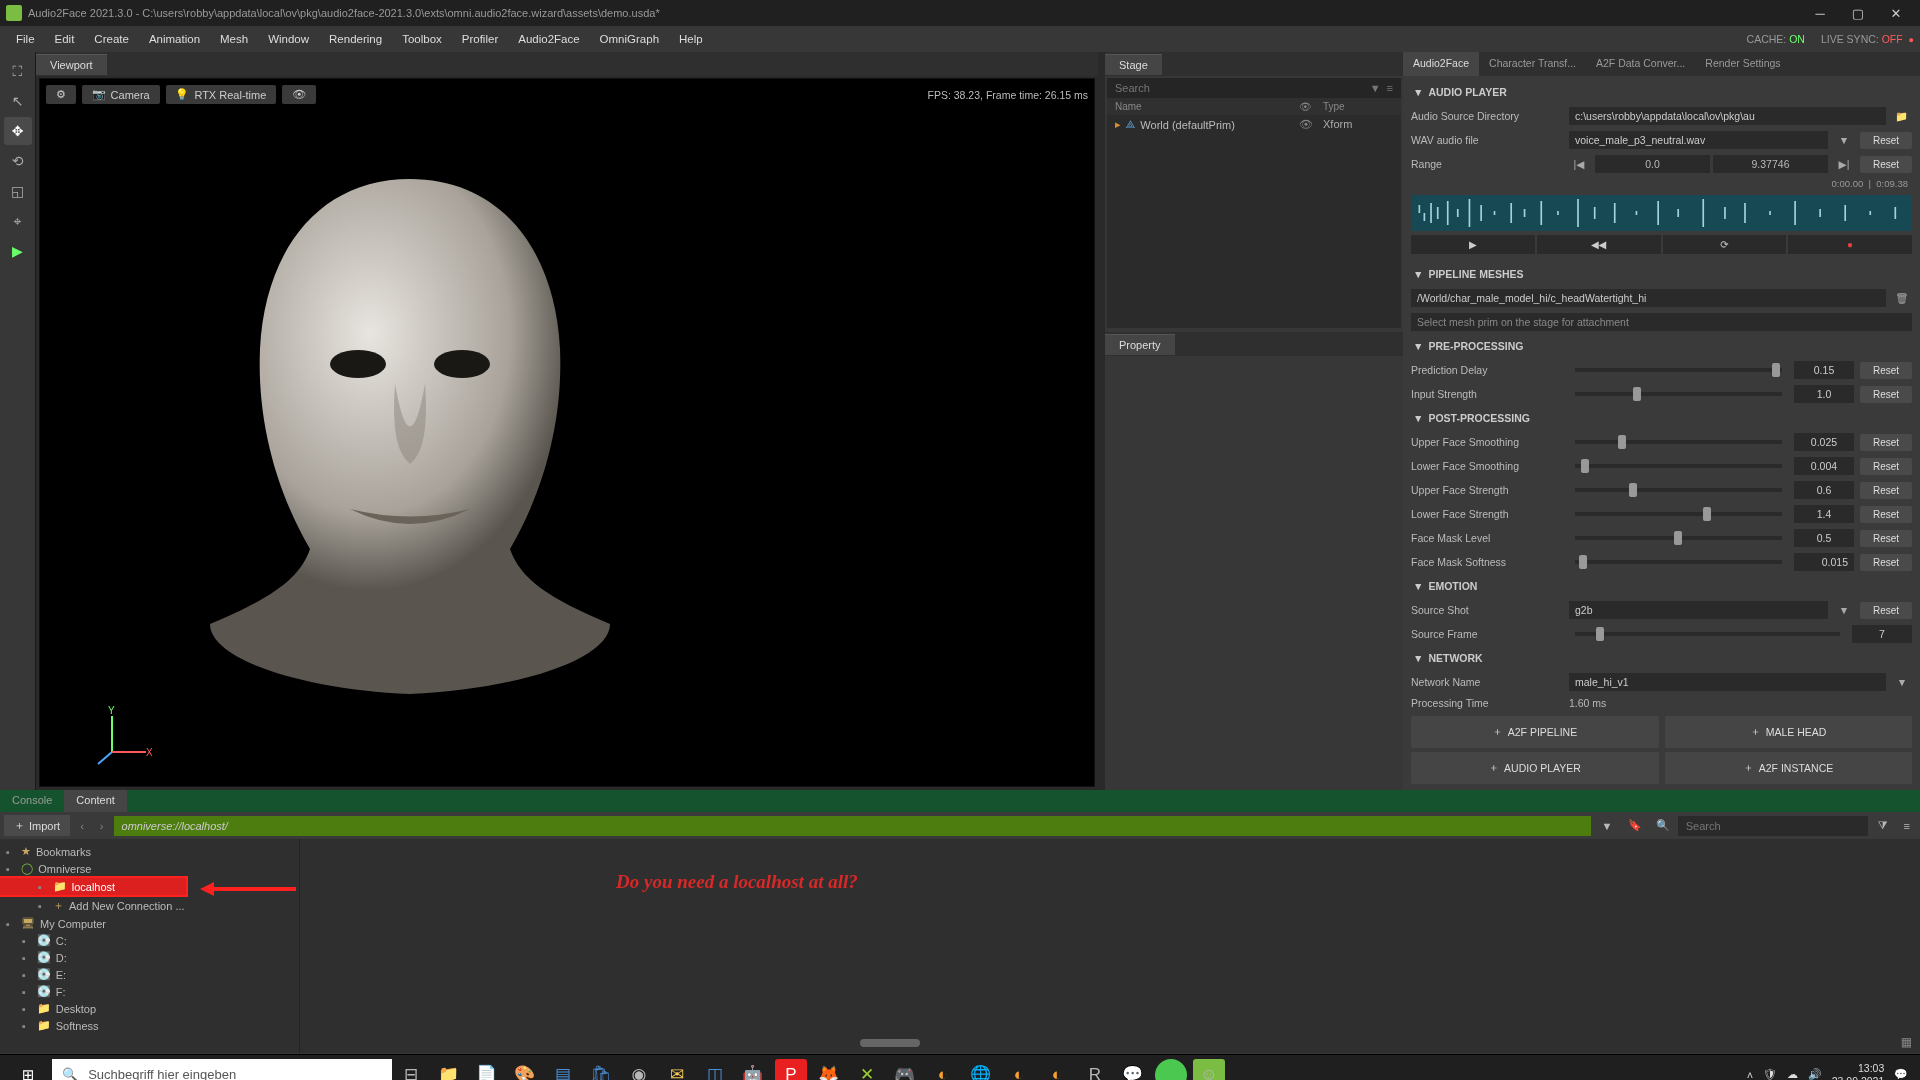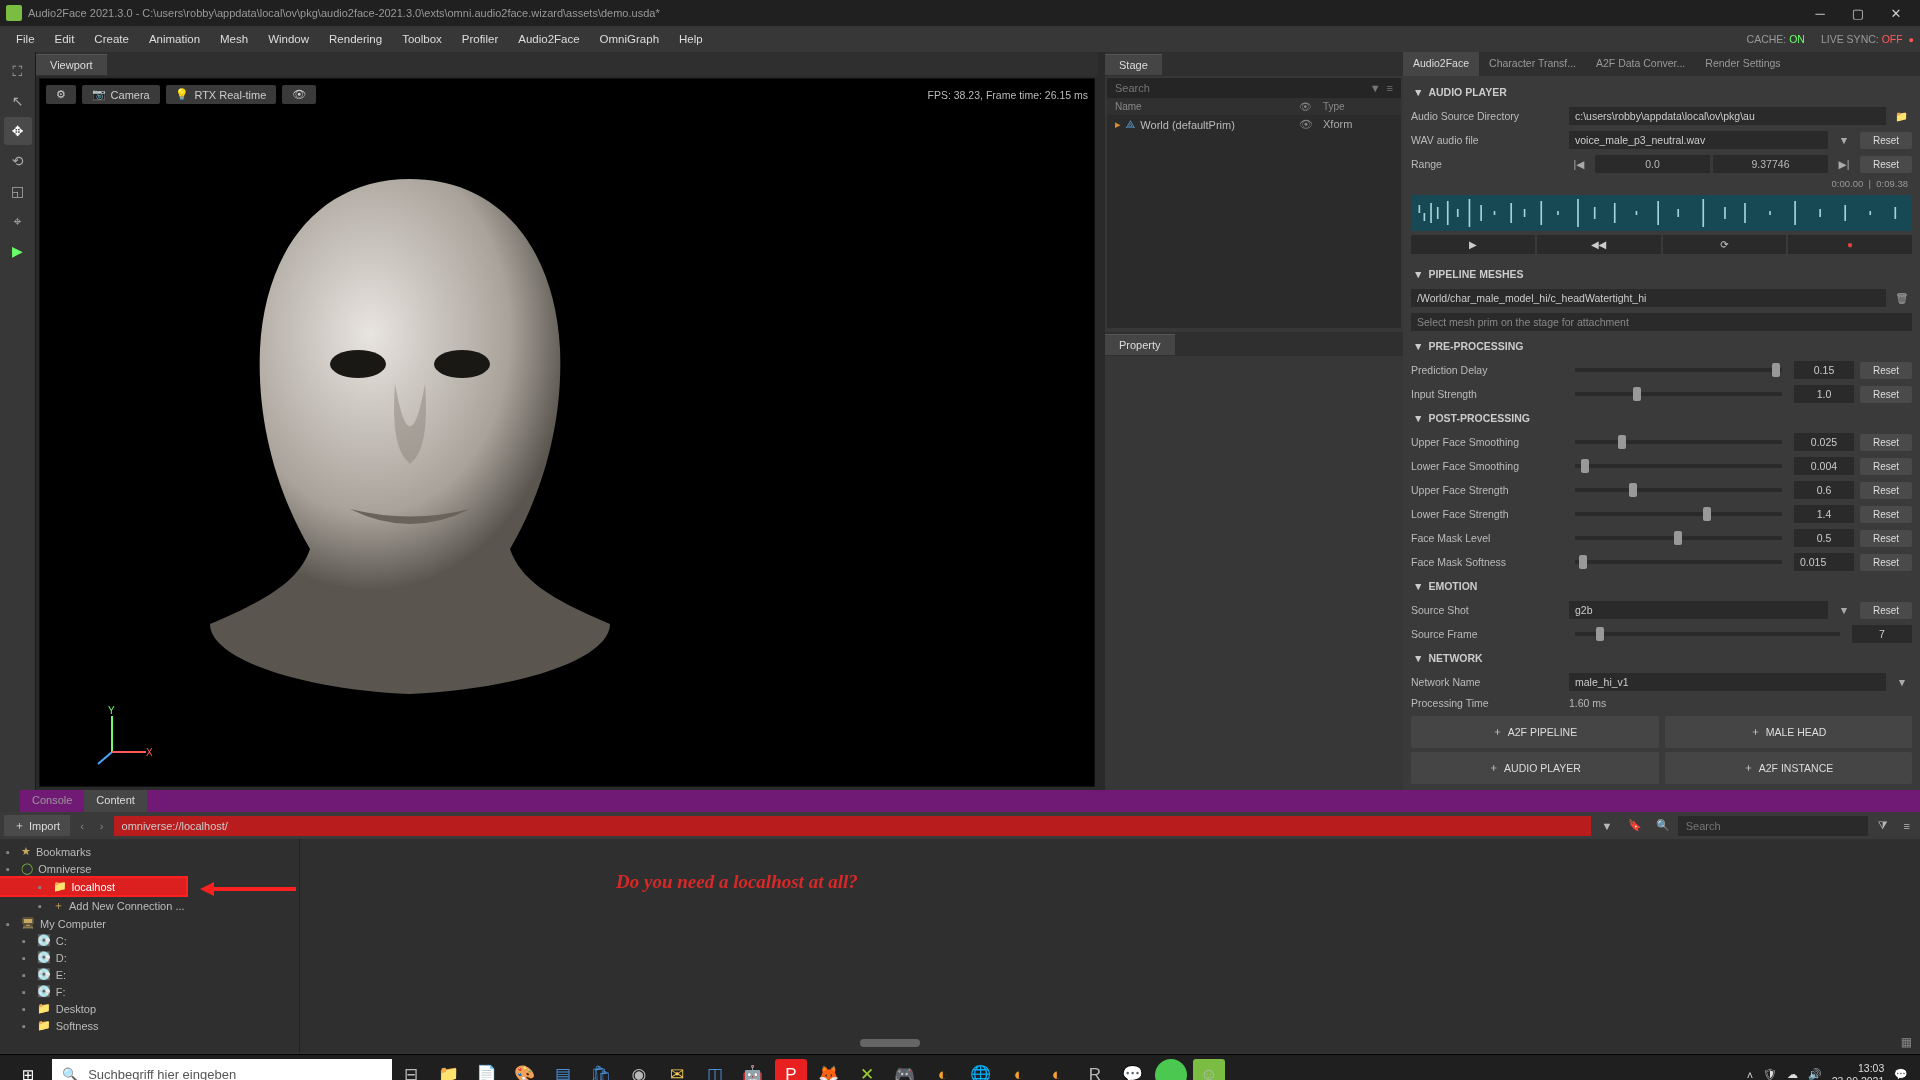--- a/index.html
+++ b/index.html
@@ -53,26 +53,26 @@
 .dual-num { display:flex; flex:1; gap:3px; }
 .dual-num .n { flex:1; background:#2a2a2a; text-align:center; padding:3px 0; }
 .waveform { height:36px; background:#164953; margin:4px 0; position:relative; display:flex; align-items:center; justify-content:center; overflow:hidden; }
 .wf-svg { width:100%; height:100%; }
 .mediactrl { display:flex; gap:2px; margin:3px 0 8px 0; }
 .mediactrl span { flex:1; background:#2a2a2a; text-align:center; padding:4px 0; font-size:10px; color:#ccc;}
 .mediactrl .rec { color:#e04040; }
 .btn-row { display:flex; gap:6px; margin:4px 0; }
 .btn-row .bigbtn { flex:1; background:#454545; padding:9px 0; text-align:center; font-size:10.5px; color:#ddd; display:flex; align-items:center; justify-content:center; gap:5px; border-radius:2px;}
 .bottom-pane { height:263px; background:#373737; display:flex; flex-direction:column; }
-.bp-tabs { height:22px; display:flex; background:#701a75;margin-left:20px; }
+.bp-tabs { height:22px; display:flex; background:#14532d; }
 .bp-tabs .tab { padding:4px 12px; font-size:11px; color:#999; }
 .bp-tabs .tab.active { background:#454545; color:#ddd; }
 .bp-toolbar { display:flex; align-items:center; background:#3a3a3a; padding:3px 4px; gap:4px; }
 .bp-toolbar .imp { background:#4a4a4a; padding:3px 10px; font-size:11px; color:#ddd; display:flex; align-items:center; gap:4px;}
-.bp-toolbar .path { flex:1; background:#b91c1c; padding:4px 8px; color:#ccc; font-size:11px;}
+.bp-toolbar .path { flex:1; background:#4d7c0f; padding:4px 8px; color:#ccc; font-size:11px;font-style:italic;}
 .bp-toolbar .si { background:#2a2a2a; border:none; color:#888; padding:4px 8px; font-size:11px; width:190px; outline:none;}
 .bp-body { flex:1; display:flex; background:#2f2f2f; }
 .tree { width:300px; border-right:1px solid #222; padding:4px 0; font-size:11px; position:relative; }
 .tree .t-row { display:flex; align-items:center; padding:2px 4px; gap:5px; color:#bbb; }
 .tree .t-row.hl { background:#dc2020; outline:2px solid #ff2020; color:#fff; width:186px; padding-left:50px; margin-top:1px; margin-bottom:1px; }
 .arrow-anno { position:absolute; left:200px; top:39px; }
 .anno-text { position:absolute; left:316px; top:32px; font-style:italic; font-weight:bold; color:#d82828; font-size:19px; font-family:Georgia,serif; }
 .contentview { flex:1; position:relative; }
 .contentview .scrollthumb { position:absolute; bottom:6px; left:560px; width:60px; height:8px; background:#666; border-radius:4px; }
 .contentview .gridicon { position:absolute; bottom:4px; right:8px; color:#888; font-size:12px;}
@@ -339,21 +339,21 @@
               <span class="dot" style="left:48%"></span>
             </div>
             <span class="field" style="flex:0 0 60px;text-align:center">0.5</span>
             <span class="rst">Reset</span>
           </div>
           <div class="row">
             <span class="lbl">Face Mask Softness</span>
             <div class="slider">
               <span class="dot" style="left:2%"></span>
             </div>
-            <span class="field" style="flex:0 0 60px;text-align:left">0.015</span>
+            <span class="field" style="flex:0 0 60px;text-align:right">0.015</span>
             <span class="rst">Reset</span>
           </div>
         </div>
 
       <div class="sect-head">▼ <span>EMOTION</span></div>
       <div class="row">
           <span class="lbl">Source Shot</span>
           <span class="field">g2b</span>
           <span class="icon">▼</span>
           <span class="rst">Reset</span>

